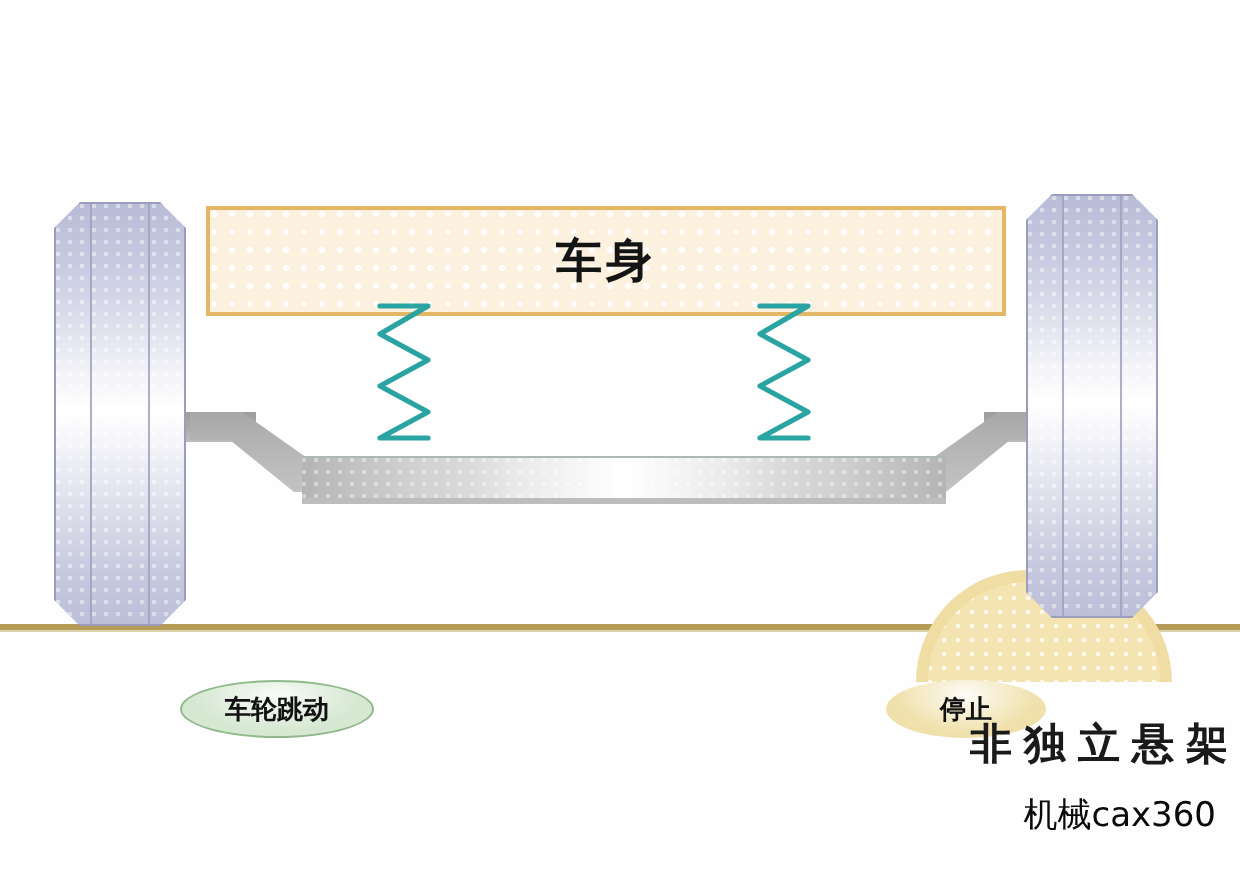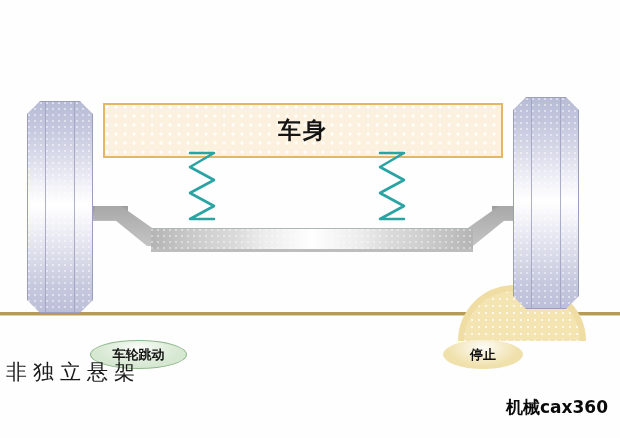--- a/index.html
+++ b/index.html
@@ -211,32 +211,32 @@
       radial-gradient(ellipse at 50% 26%, rgba(255,255,255,.9) 0%, rgba(255,255,255,0) 62%),
       #f0e1ac;
     justify-content: center;
   }
 
   
   #caption {
     left: 0;
     top: 358px;
     width: 620px;
-    text-align: left;
+    text-align: right;
     font-size: 21px;
-    font-weight: normal;
+    font-weight: bold;
     color: #1a1a1a;
     letter-spacing: 6px;
     text-indent: 6px;
   }
   #watermark {
     right: 12px;
     top: 396px;
     font-size: 17px;
-    font-weight: bold;
+    font-weight: normal;
     color: #0a0a0a;
     margin-left: 16px;
   }
 </style>
 </head>
 <body>
 
 <div id="stage">
 
   <div class="abs" id="ground-line"></div>

